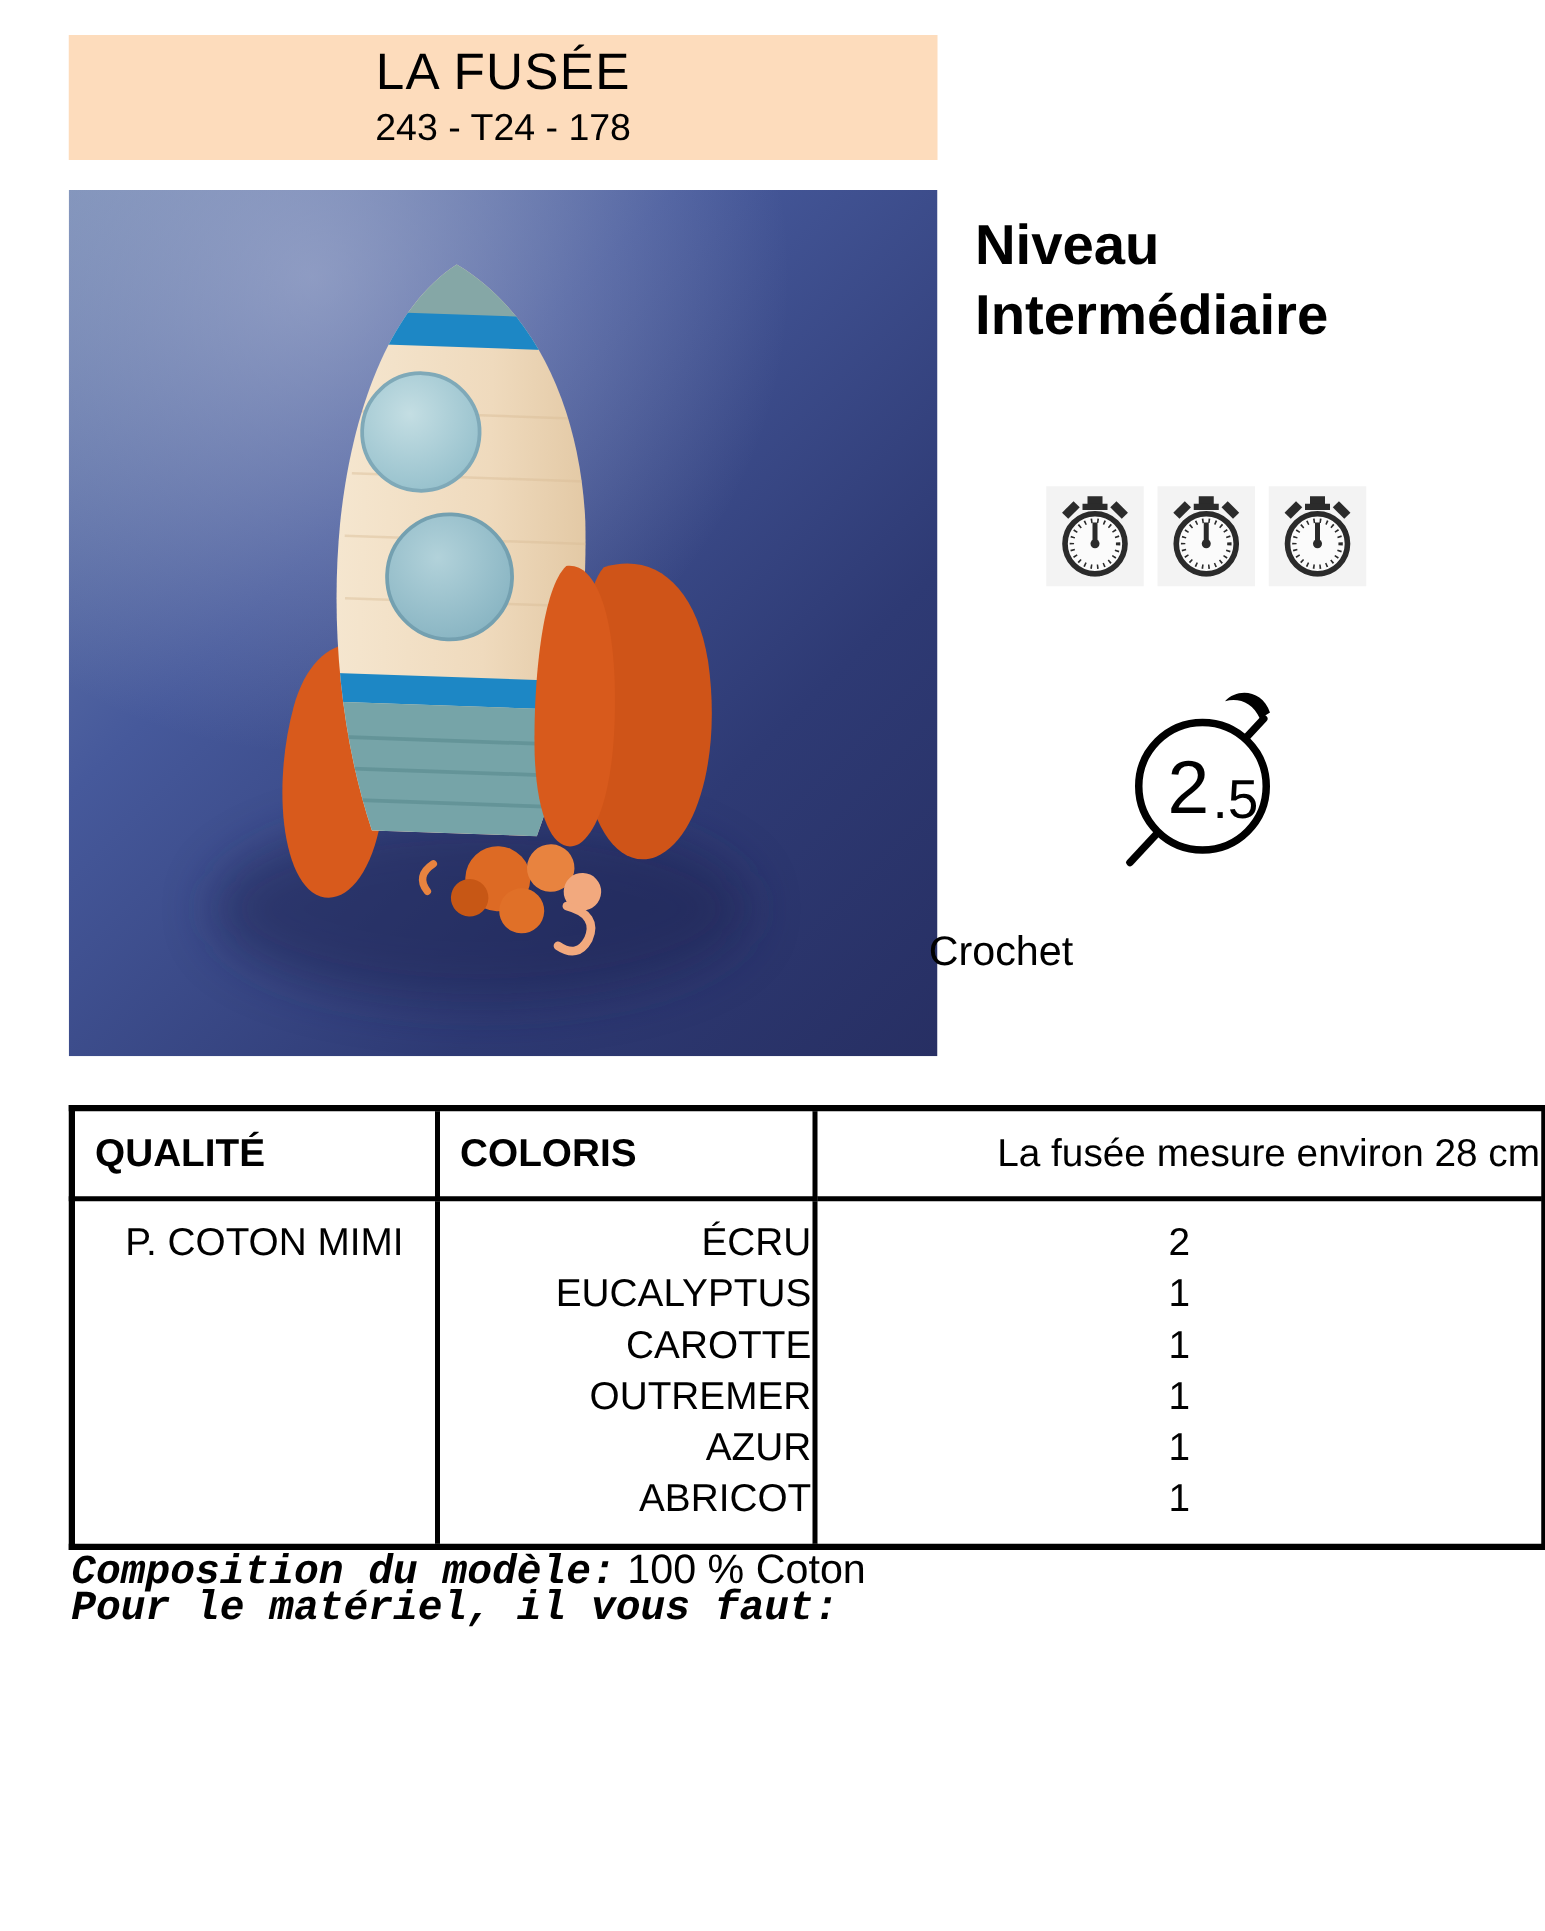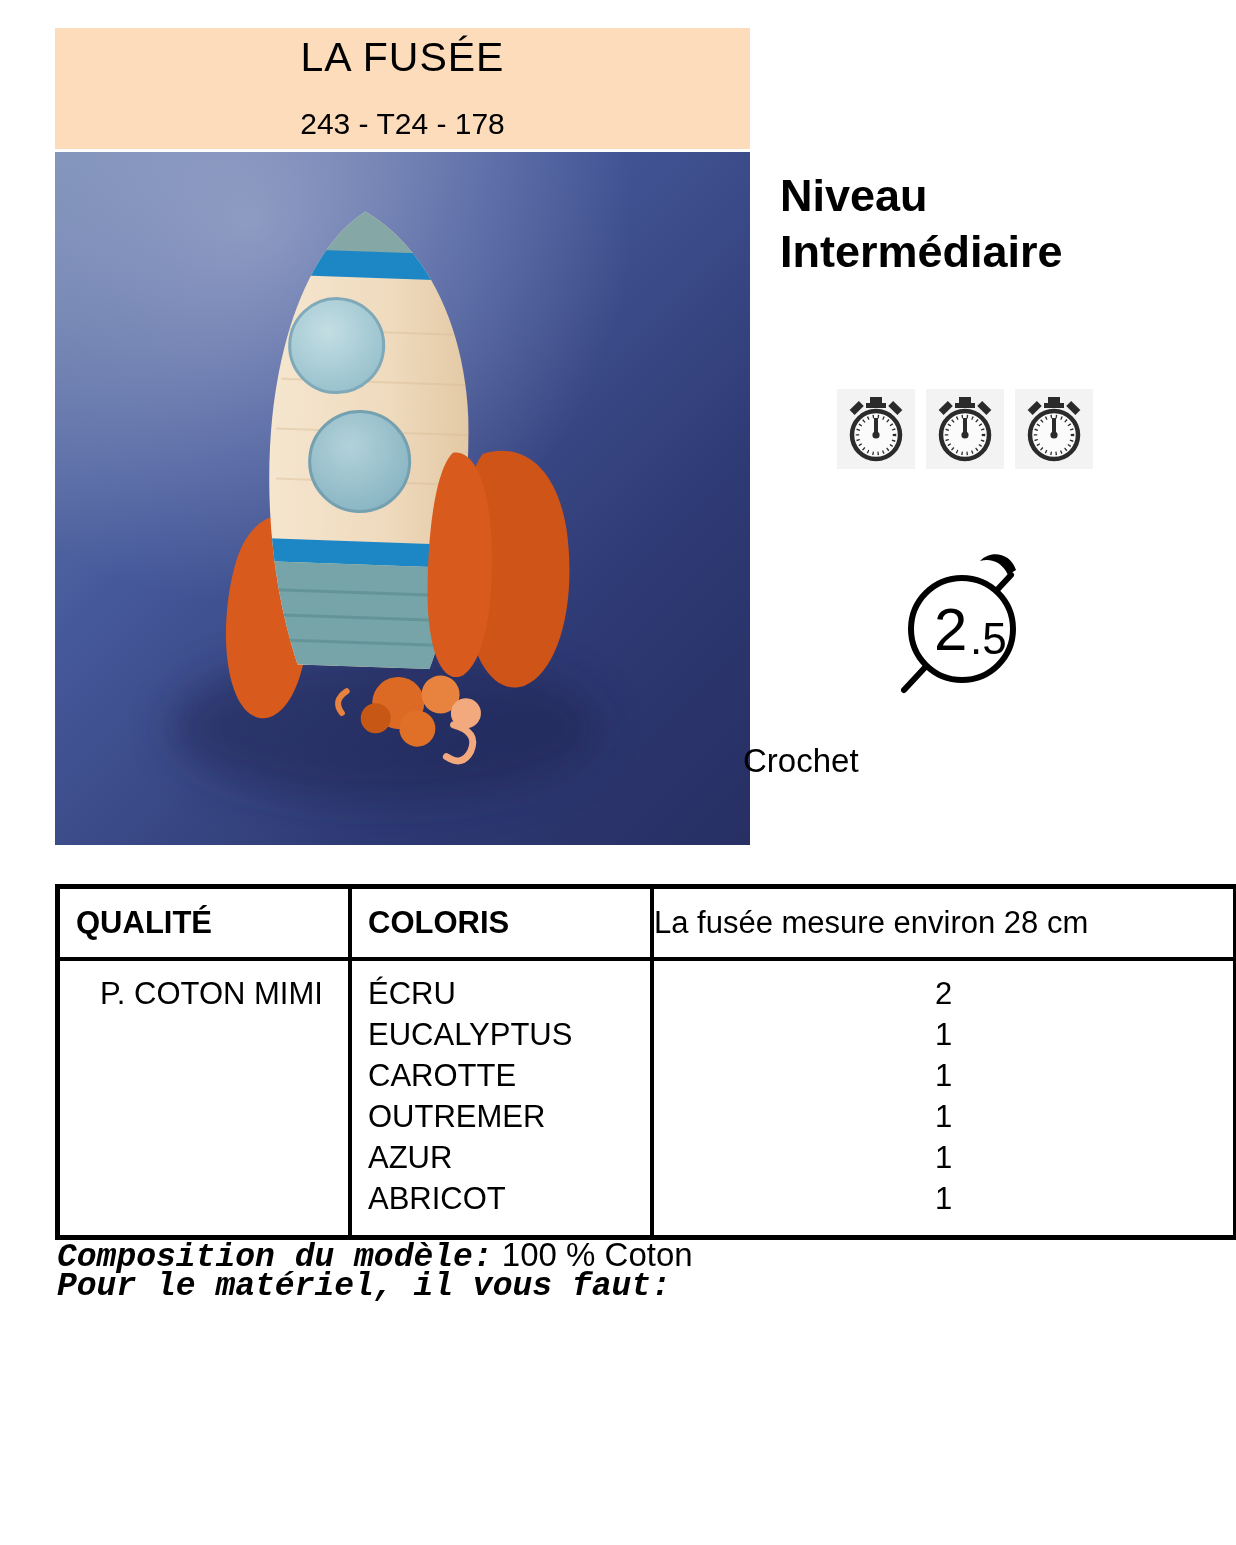--- a/index.html
+++ b/index.html
@@ -1,20 +1,20 @@
 <!DOCTYPE html>
 <html><head>
 <meta charset="utf-8">
 <style>
   html,body{margin:0;padding:0;background:#ffffff;}
   body{font-family:"Liberation Sans","DejaVu Sans",sans-serif;color:#000;}
   .page{position:relative;width:1236px;height:1545px;background:#fff;overflow:hidden;}
 
   
-  .banner{position:absolute;left:55px;top:28px;width:695px;height:121px;background:#fddcbc;
+  .banner{position:absolute;left:55px;top:28px;width:695px;height:100px;background:#fddcbc;
           display:flex;flex-direction:column;justify-content:space-between;align-items:center;}
   .banner .title{font-size:41px;margin-top:6px;letter-spacing:1px;}
   .banner .ref{font-size:30px;margin-bottom:8px;}
 
   
   .photo{position:absolute;left:55px;top:152px;width:695px;height:693px;display:block;}
 
   
   .level{position:absolute;left:780px;top:168px;width:380px;text-align:left;
          font-size:45px;font-weight:bold;line-height:1.25;}
@@ -25,24 +25,24 @@
               font-size:33px;font-weight:normal;}
 
   
   table.materials{position:absolute;left:55px;top:884px;width:1130px;border-collapse:collapse;
                   table-layout:fixed;border:5px solid #000;}
   table.materials th,table.materials td{border:4px solid #000;}
   .col-qualite{width:271px;}
   .col-coloris{width:281px;}
   .col-qty{width:578px;}
   tr.head th{height:66px;font-size:31px;text-align:left;padding-left:16px;vertical-align:middle;}
-  tr.head th.qty-head{font-weight:normal;text-align:left;padding-left:0;}
+  tr.head th.qty-head{font-weight:normal;text-align:right;padding-left:0;}
   tr.body td{vertical-align:top;padding-top:12px;padding-bottom:16px;font-size:31px;}
   tr.body td.q{padding-left:16px;line-height:41px;text-align:center;}
-  tr.body td.c{padding-left:16px;line-height:41px;}
+  tr.body td.c{padding-left:16px;line-height:41px;text-align:right;}
   tr.body td.n{text-align:center;line-height:41px;}
 
   
   .comp{position:absolute;left:57px;top:1236px;font-size:33px;}
   .bi{font-weight:bold;font-style:italic;font-family:Liberation Mono, monospace;}
   .comp .val{font-style:normal;font-weight:normal;}
   .mat-heading{position:absolute;left:57px;top:1268px;font-size:33px;}
   .mat-list{position:absolute;left:57px;top:1362px;font-size:31px;line-height:41px;}
 </style>
 </head>

